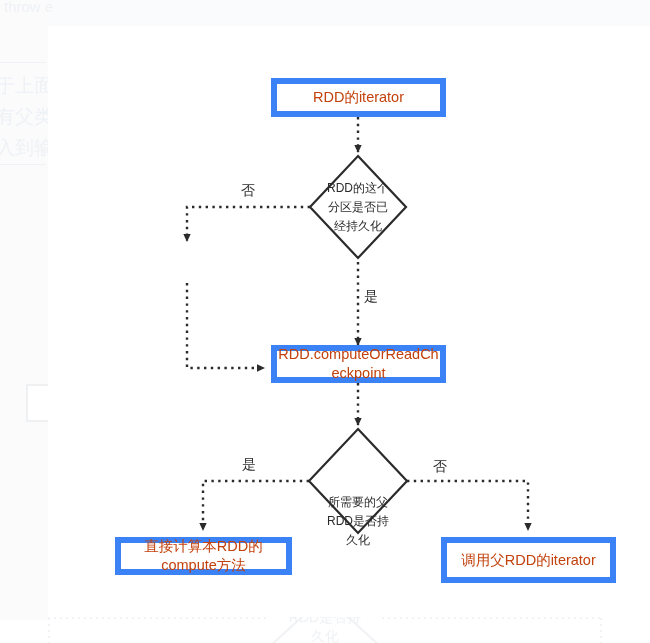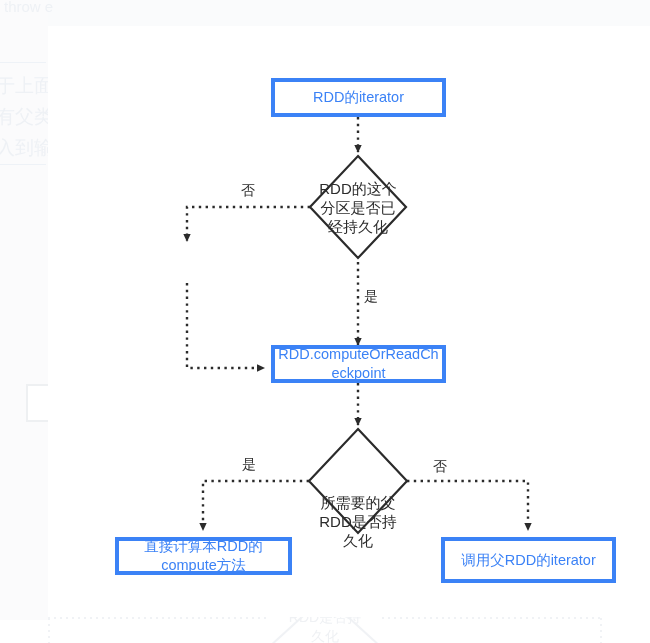--- a/index.html
+++ b/index.html
@@ -63,41 +63,41 @@
   }
   svg.flow {
     position: absolute;
     left: 0; top: 0;
     width: 650px;
     height: 643px;
     overflow: visible;
   }
   .nodebox {
     position: absolute;
-    border: 4px solid #3b82f6;
+    border: 6px solid #3b82f6;
     background: #ffffff;
     box-sizing: border-box;
     display: flex;
     align-items: center;
     justify-content: center;
     text-align: center;
-    color: #3b82f6;
+    color: #c2410c;
     font-size: 14.5px;
     line-height: 19px;
     white-space: pre-line;
     z-index: 3;
   }
   .diamond-label {
     position: absolute;
     display: flex;
     align-items: center;
     justify-content: center;
     text-align: center;
     color: #2b2b2b;
-    font-size: 15px;
+    font-size: 12px;
     line-height: 19px;
     white-space: pre-line;
     z-index: 4;
     pointer-events: none;
   }
   .edge-label {
     position: absolute;
     color: #2b2b2b;
     font-size: 14px;
     line-height: 16px;

